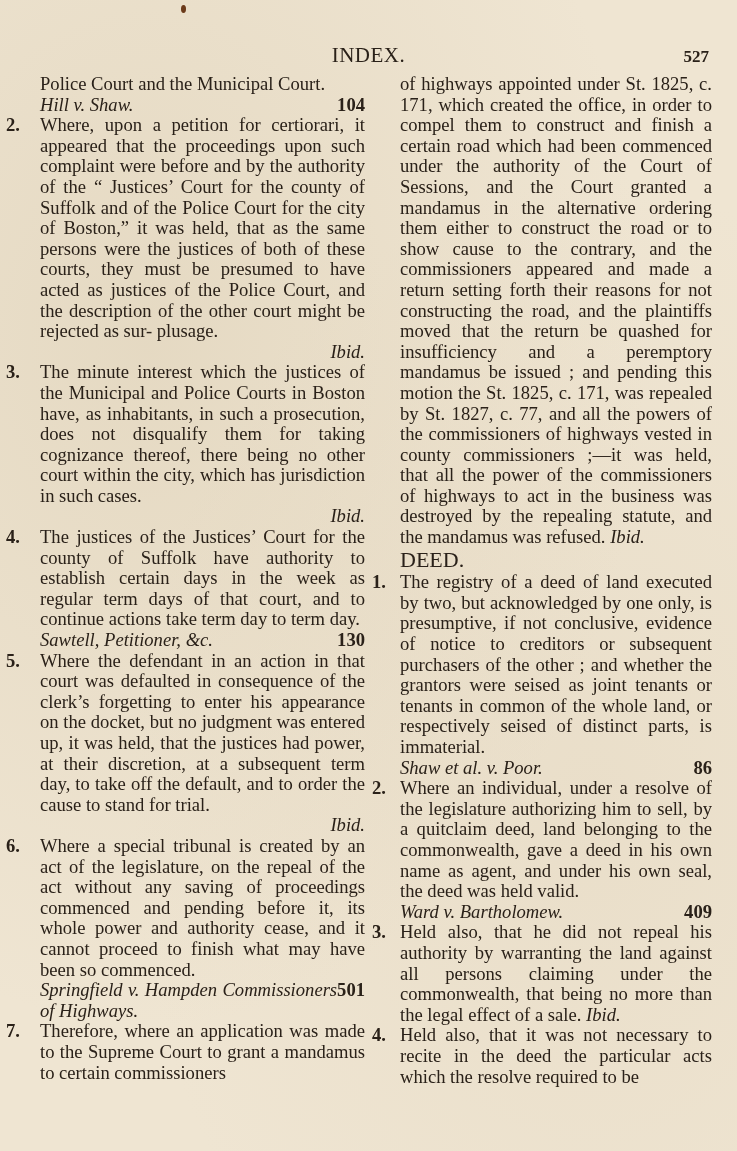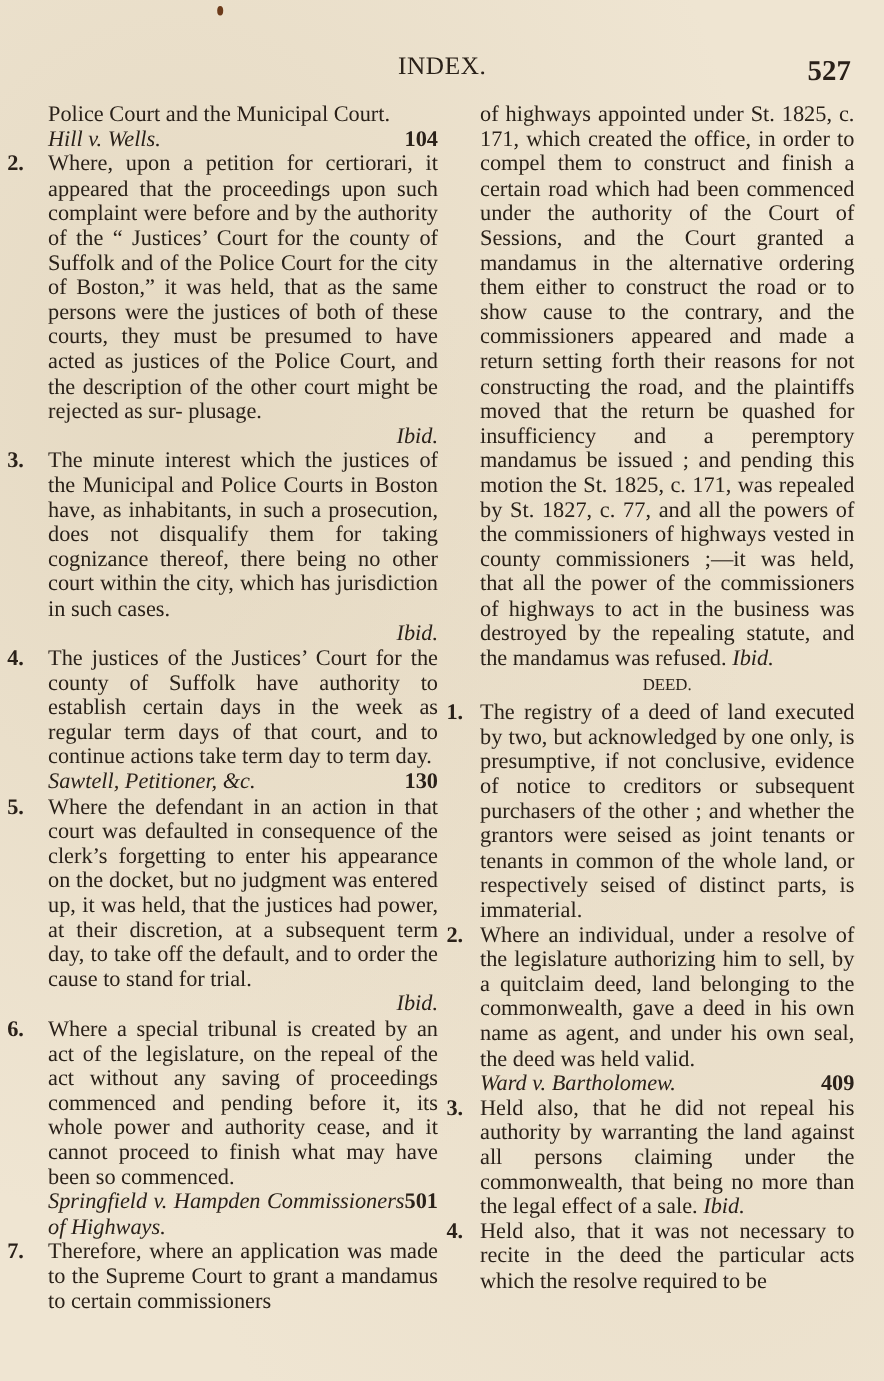--- a/index.html
+++ b/index.html
@@ -4,50 +4,50 @@
 <style>
   html,body{margin:0;padding:0;}
   body{width:737px;height:1151px;overflow:hidden;
     background:#efe5d2;
     background-image:radial-gradient(ellipse at 20% 30%, rgba(210,195,165,0.35), rgba(0,0,0,0) 60%),
                      radial-gradient(ellipse at 80% 70%, rgba(225,212,188,0.4), rgba(0,0,0,0) 55%);
     font-family:"DejaVu Serif","Liberation Serif",serif;color:#2a2119;position:relative;}
   .page{position:absolute;left:0;top:0;width:737px;height:1151px;}
   .dot{position:absolute;left:181px;top:5px;width:5px;height:8px;border-radius:50%;background:#6b3a1a;}
   .running-title{position:absolute;left:0;width:737px;top:43px;text-align:center;font-family:"Liberation Serif",serif;font-size:21px;letter-spacing:0.5px;}
-  .page-number{position:absolute;right:28px;top:47px;font-family:"Liberation Serif",serif;font-size:24px;font-weight:bold;}
-  .col{position:absolute;top:86px;font-family:"Liberation Serif",serif;font-size:18.6px;line-height:20.6px;}
+  .page-number{position:absolute;right:28px;top:47px;font-family:"Liberation Serif",serif;font-size:17px;font-weight:bold;}
+  .col{position:absolute;top:74px;font-family:"Liberation Serif",serif;font-size:18.6px;line-height:20.6px;}
   .col.left{left:6px;width:359px;}
   .col.right{left:372px;width:340px;}
   .entry{position:relative;padding-left:34px;text-align:justify;hyphens:none;}
   .entry .num{position:absolute;left:0;top:0;width:30px;font-weight:bold;}
   .entry.cont{padding-left:34px;}
   .col.right .entry{padding-left:28px;}
   .col.right .entry .num{width:24px;}
   .cite{display:flex;justify-content:space-between;}
   .cite.right-only{justify-content:flex-end;}
   i{font-style:italic;}
   .xref{text-align:center;margin:2px 0 4px 0;padding-left:28px;font-variant:small-caps;letter-spacing:0.6px;}
-  .heading{text-align:center;padding-left:28px;font-size:14px;margin:2px 0 2px;}
+  .heading{text-align:left;padding-left:28px;font-size:22px;margin:2px 0 2px;}
   .ibid{font-style:italic;}
   .refnum{font-weight:bold;}
 </style>
 </head>
 <body>
 
 <div class="page">
   <div class="dot"></div>
   <div class="running-title">INDEX.</div>
   <div class="page-number">527</div>
 
   <div class="col left">
     <div class="entry cont">
       <div>Police Court and the Municipal Court.</div>
       <div class="cite">
-        <i>Hill v. Wells.</i>
+        <i>Hill v. Shaw.</i>
         <span class="refnum">104</span>
       </div>
     </div>
 
     <div class="entry">
       <span class="num">2.</span>
       <span>Where, upon a petition for certiorari, it appeared that the proceedings upon such complaint were before and by the authority of the “ Justices’ Court for the county of Suffolk and of the Police Court for the city of Boston,” it was held, that as the same persons were the justices of both of these courts, they must be presumed to have acted as justices of the Police Court, and the description of the other court might be rejected as sur- plusage.</span>
       <div class="cite right-only">
         <span class="ibid">Ibid.</span>
       </div>
@@ -98,20 +98,24 @@
       <span>of highways appointed under St. 1825, c. 171, which created the office, in order to compel them to construct and finish a certain road which had been commenced under the authority of the Court of Sessions, and the Court granted a mandamus in the alternative ordering them either to construct the road or to show cause to the contrary, and the commissioners appeared and made a return setting forth their reasons for not constructing the road, and the plaintiffs moved that the return be quashed for insufficiency and a peremptory mandamus be issued ; and pending this motion the St. 1825, c. 171, was repealed by St. 1827, c. 77, and all the powers of the commissioners of highways vested in county commissioners ;—it was held, that all the power of the commissioners of highways to act in the business was destroyed by the repealing statute, and the mandamus was refused.</span>
       <span class="ibid">Ibid.</span>
     </div>
 
 
     <div class="heading">DEED.</div>
 
     <div class="entry">
       <span class="num">1.</span>
       <span>The registry of a deed of land executed by two, but acknowledged by one only, is presumptive, if not conclusive, evidence of notice to creditors or subsequent purchasers of the other ; and whether the grantors were seised as joint tenants or tenants in common of the whole land, or respectively seised of distinct parts, is immaterial.</span>
+      <div class="cite">
+        <i>Shaw et al. v. Poor.</i>
+        <span class="refnum">86</span>
+      </div>
     </div>
 
     <div class="entry">
       <span class="num">2.</span>
       <span>Where an individual, under a resolve of the legislature authorizing him to sell, by a quitclaim deed, land belonging to the commonwealth, gave a deed in his own name as agent, and under his own seal, the deed was held valid.</span>
       <div class="cite">
         <i>Ward v. Bartholomew.</i>
         <span class="refnum">409</span>
       </div>
     </div>

